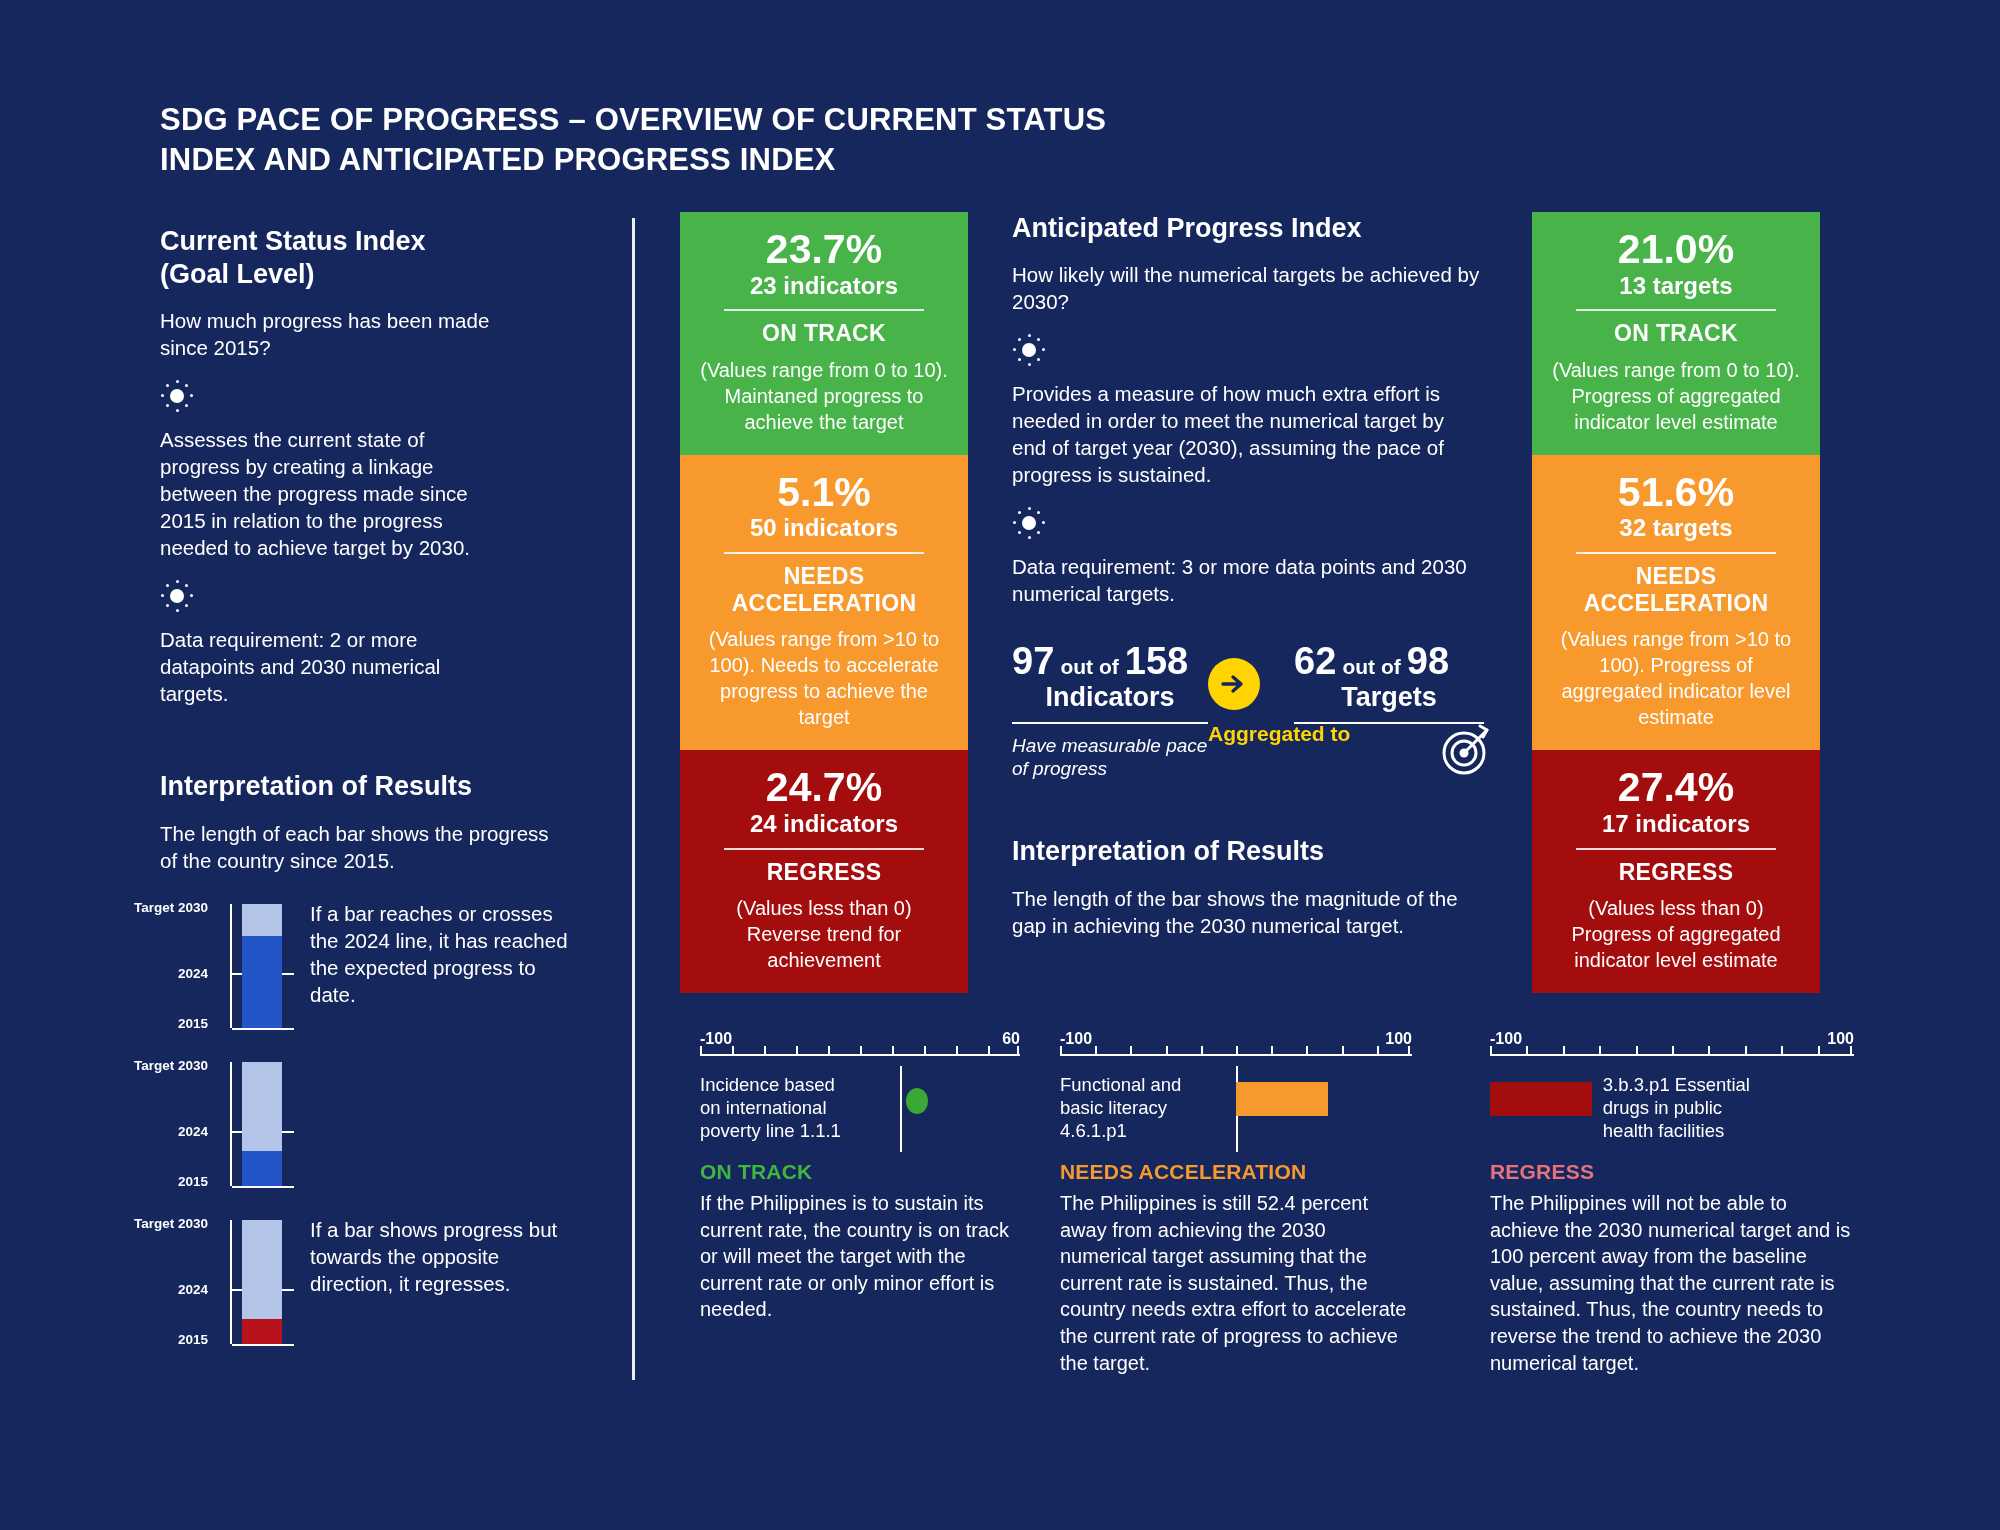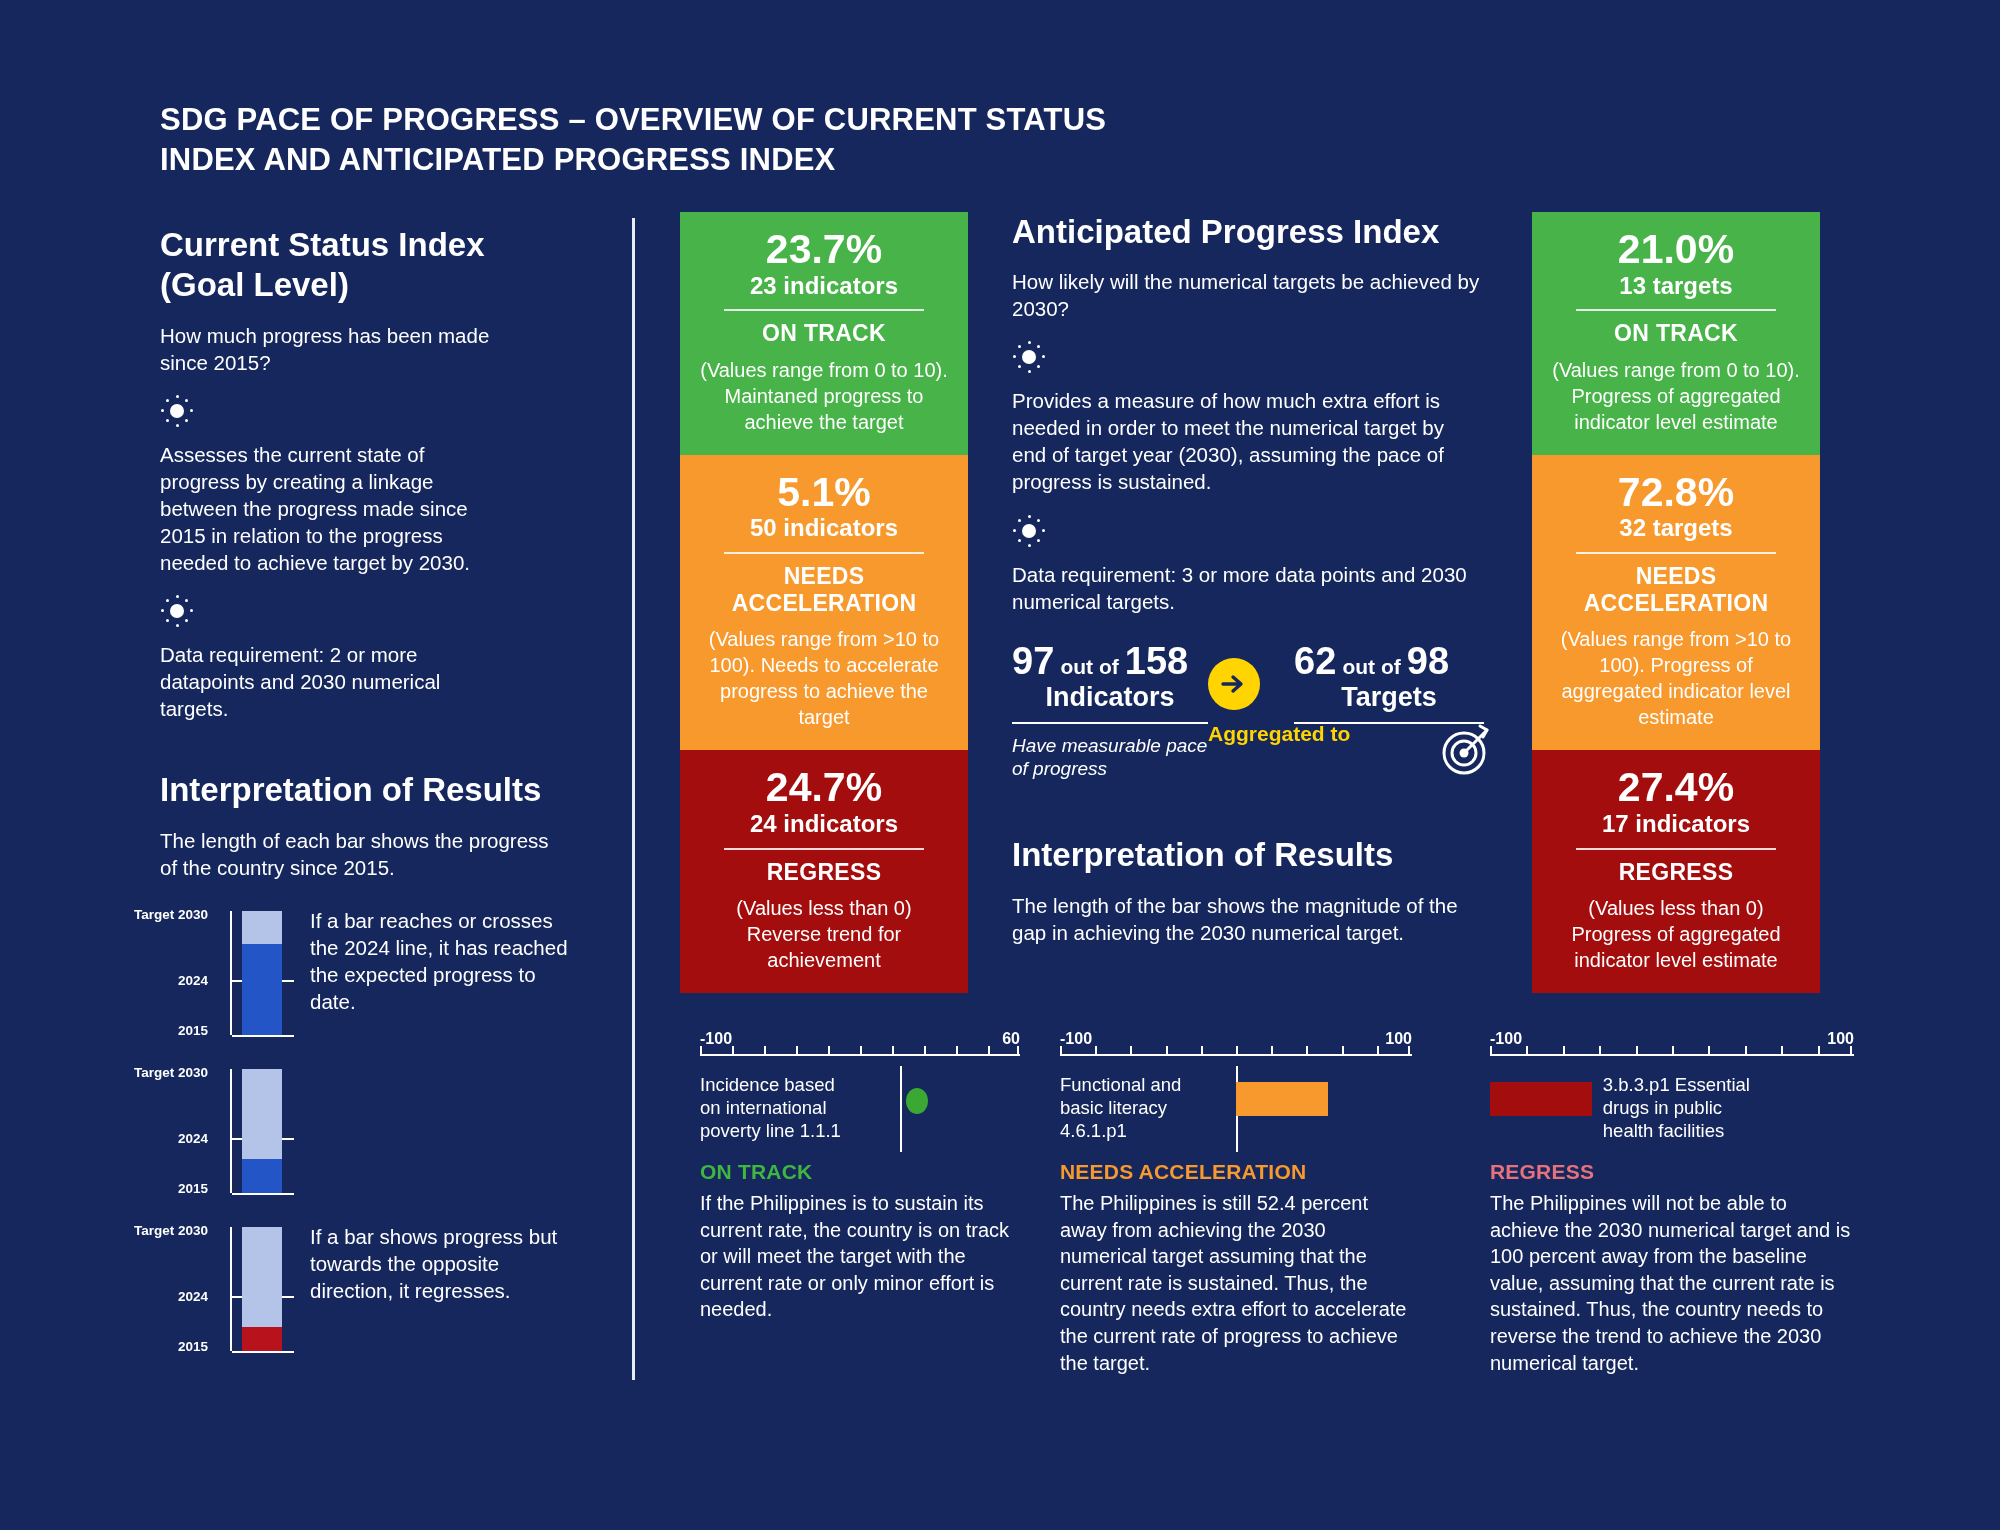--- a/index.html
+++ b/index.html
@@ -14,21 +14,21 @@
   .page { position: relative; width: 2000px; height: 1530px; }
 
   
   .title {
     position: absolute; left: 160px; top: 100px; width: 1000px;
     font-size: 31px; font-weight: bold; letter-spacing: .2px;
     line-height: 1.28; text-transform: uppercase;
   }
 
   
-  .h2 { font-size: 33px; font-weight: bold; line-height: 1.22; }
+  .h2 { font-size: 27px; font-weight: bold; line-height: 1.22; }
   .body { font-size: 20.5px; line-height: 1.32; }
 
   .bullet-row { display: flex; gap: 13px; align-items: flex-start; margin-top: 16px; flex-direction: column; }
   .sun { flex: 0 0 auto; width: 34px; height: 34px; position: relative; margin-top: 2px; }
   .sun .core { position: absolute; left: 10px; top: 10px; width: 14px; height: 14px;
                border-radius: 50%; background: #fff; }
   .sun i { position: absolute; width: 3px; height: 3px; border-radius: 50%; background: #fff; }
 
   
   .leftcol { position: absolute; left: 160px; top: 225px; width: 330px; }
@@ -245,21 +245,21 @@
 
   <div class="stack right">
     <div class="sbox green">
       <div class="pct">21.0%</div>
       <div class="cnt">13 targets</div>
       <hr>
       <div class="st">ON TRACK</div>
       <div class="desc">(Values range from 0 to 10). Progress of aggregated indicator level estimate</div>
     </div>
     <div class="sbox orange">
-      <div class="pct">72.8%</div>
+      <div class="pct">51.6%</div>
       <div class="cnt">32 targets</div>
       <hr>
       <div class="st">NEEDS ACCELERATION</div>
       <div class="desc">(Values range from &gt;10 to 100). Progress of aggregated indicator level estimate</div>
     </div>
     <div class="sbox red">
       <div class="pct">27.4%</div>
       <div class="cnt">17 indicators</div>
       <hr>
       <div class="st">REGRESS</div>

